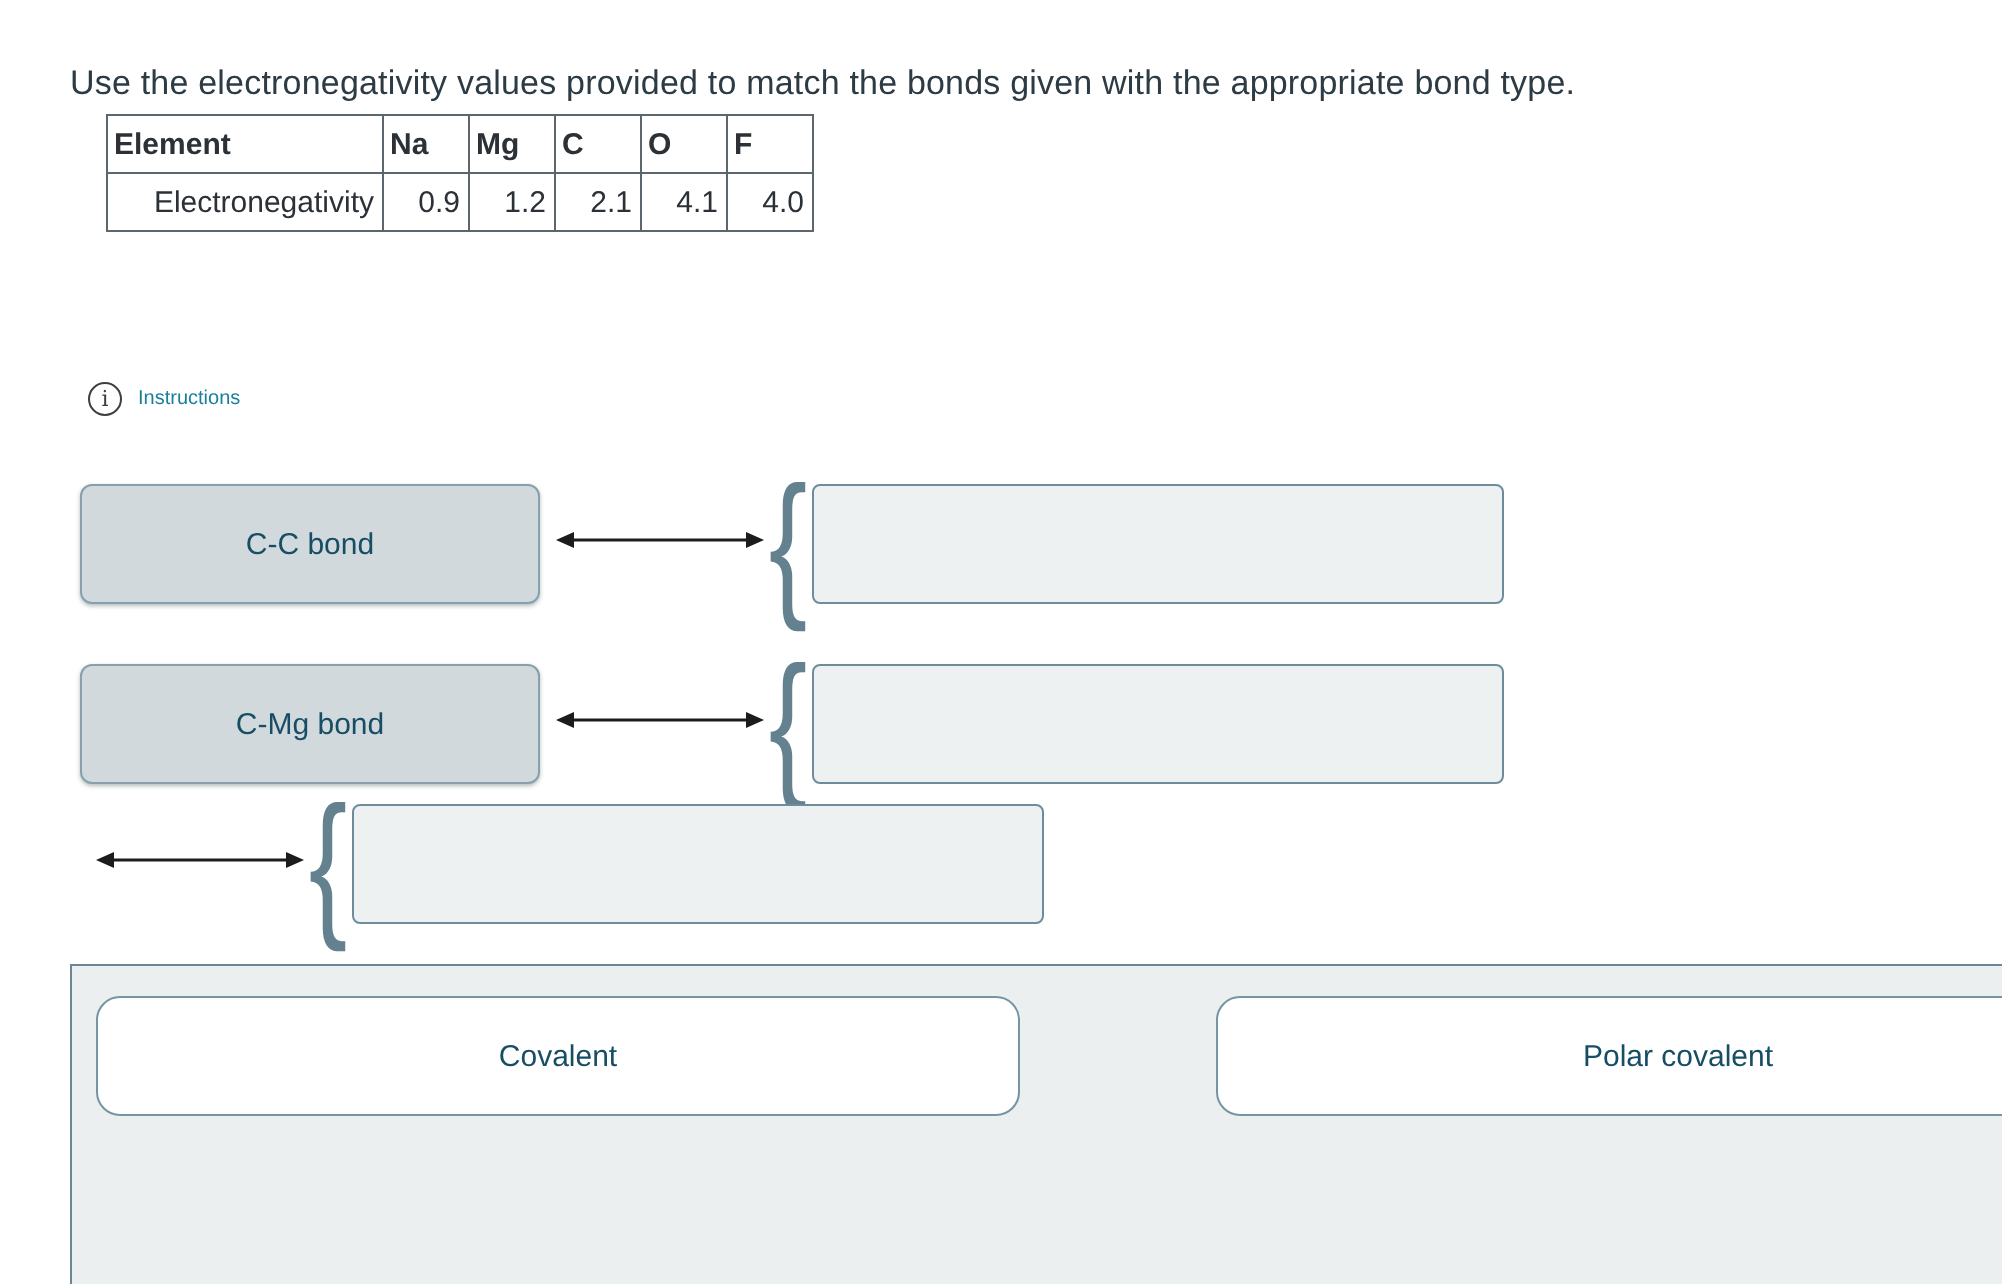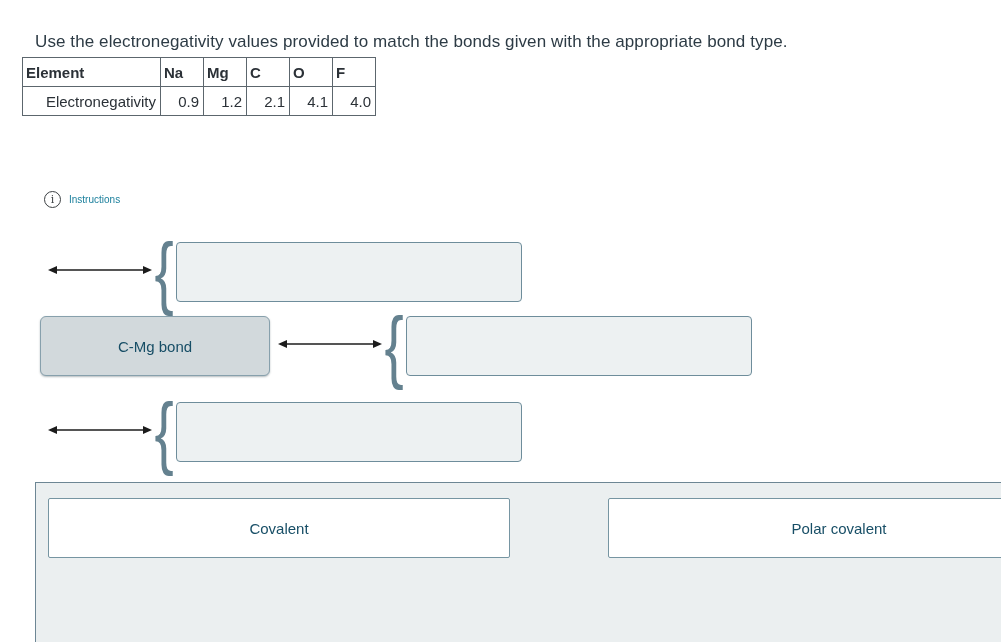--- a/index.html
+++ b/index.html
@@ -7,21 +7,21 @@
     position:relative;width:1001px;height:642px;overflow:hidden;
     font-family:"Liberation Sans",sans-serif;background:#ffffff;
   }
   
   .prompt{
     position:absolute;left:35px;top:32px;margin:0;
     font-size:17px;color:#2d3b45;letter-spacing:.1px;
   }
   
   table.en-table{
-    position:absolute;left:22px;top:57px;
+    position:absolute;left:53px;top:57px;
     border-collapse:collapse;font-size:15px;color:#2b3137;
   }
   table.en-table th,table.en-table td{
     border:1px solid #5c666d;height:29px;box-sizing:border-box;
   }
   table.en-table th{font-weight:bold;text-align:left;padding:1px 3px;}
   table.en-table th:first-child{width:138px;}
   table.en-table th:not(:first-child){width:43px;}
   table.en-table td{text-align:right;padding:1px 4px;}
   
@@ -58,21 +58,21 @@
     width:346px;height:60px;box-sizing:border-box;flex:0 0 auto;margin-left:2px;
     background:#edf1f2;border:1px solid #6e8d9b;border-radius:4px;
   }
   
   .bank{
     position:absolute;left:35px;top:482px;width:1120px;height:200px;
     box-sizing:border-box;background:#ebeff0;border:1px solid #6d8694;
   }
   .chip{
     position:absolute;width:462px;height:60px;box-sizing:border-box;
-    background:#ffffff;border:1px solid #7695a2;border-radius:2px;
+    background:#ffffff;border:1px solid #7695a2;border-radius:12px;
     display:flex;align-items:center;justify-content:center;
     color:#174e66;font-size:15px;cursor:grab;
   }
   .chip-1{left:12px;top:15px;}
   .chip-2{left:572px;top:15px;}
   .chip-3{left:12px;top:95px;}
 </style>
 </head>
 <body>
 
@@ -102,32 +102,35 @@
     </table>
 
   <a class="instructions">
     <span class="info-icon">
       <span>i</span>
     </span>
     <span class="instructions-label">Instructions</span>
   </a>
 
   <div class="match-row" style="top:242px">
+    <div class="bond-box">
+      <span>C-C bond</span>
+    </div>
     <span class="arrow-wrap">
       <svg width="104" height="14" viewBox="0 0 104 14">
         <line x1="6" y1="7" x2="98" y2="7" stroke="#1c1c1c" stroke-width="1.4"></line>
         <polygon points="0,7 9,3 9,11" fill="#1c1c1c"></polygon>
         <polygon points="104,7 95,3 95,11" fill="#1c1c1c"></polygon>
       </svg>
     </span>
     <span class="brace">{</span>
     <div class="drop-zone"></div>
   </div>
 
-  <div class="match-row" style="top:316px">
+  <div class="match-row" style="top:332px">
     <div class="bond-box">
       <span>C-Mg bond</span>
     </div>
     <span class="arrow-wrap">
       <svg width="104" height="14" viewBox="0 0 104 14">
         <line x1="6" y1="7" x2="98" y2="7" stroke="#1c1c1c" stroke-width="1.4"></line>
         <polygon points="0,7 9,3 9,11" fill="#1c1c1c"></polygon>
         <polygon points="104,7 95,3 95,11" fill="#1c1c1c"></polygon>
       </svg>
     </span>

